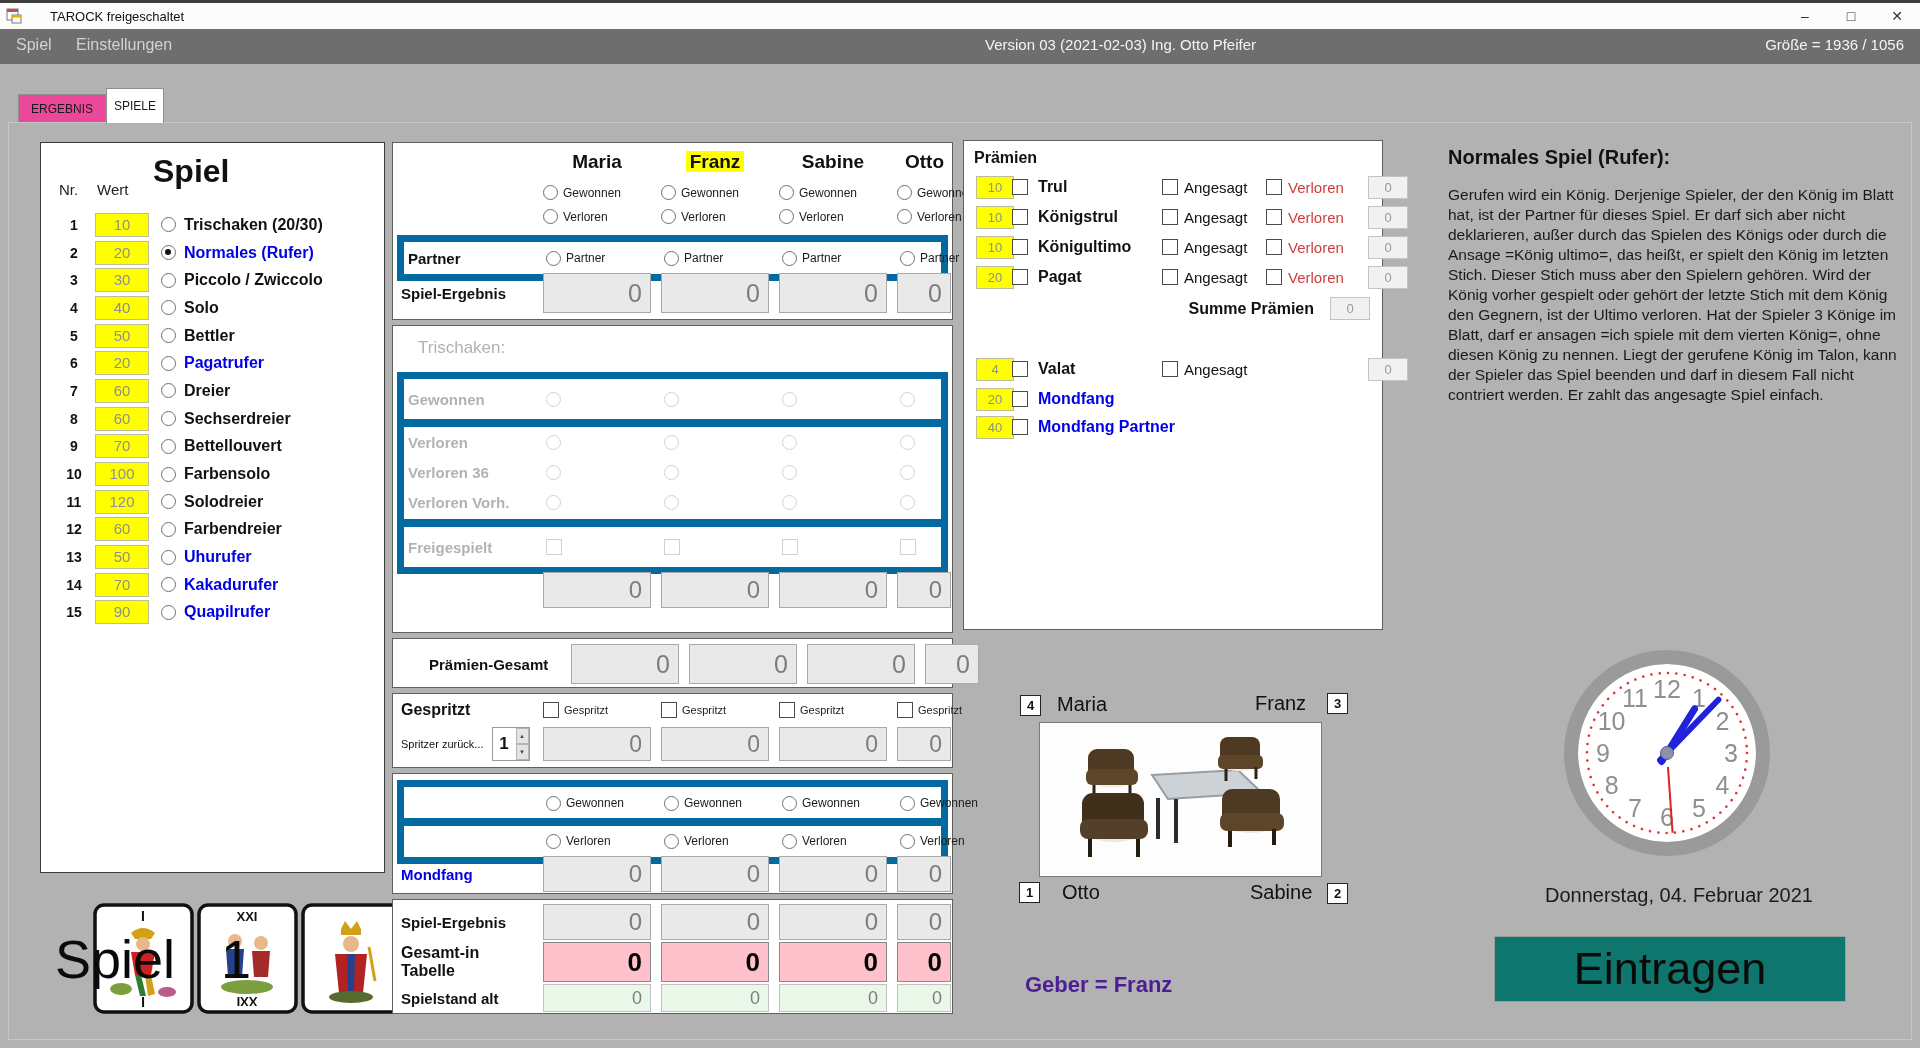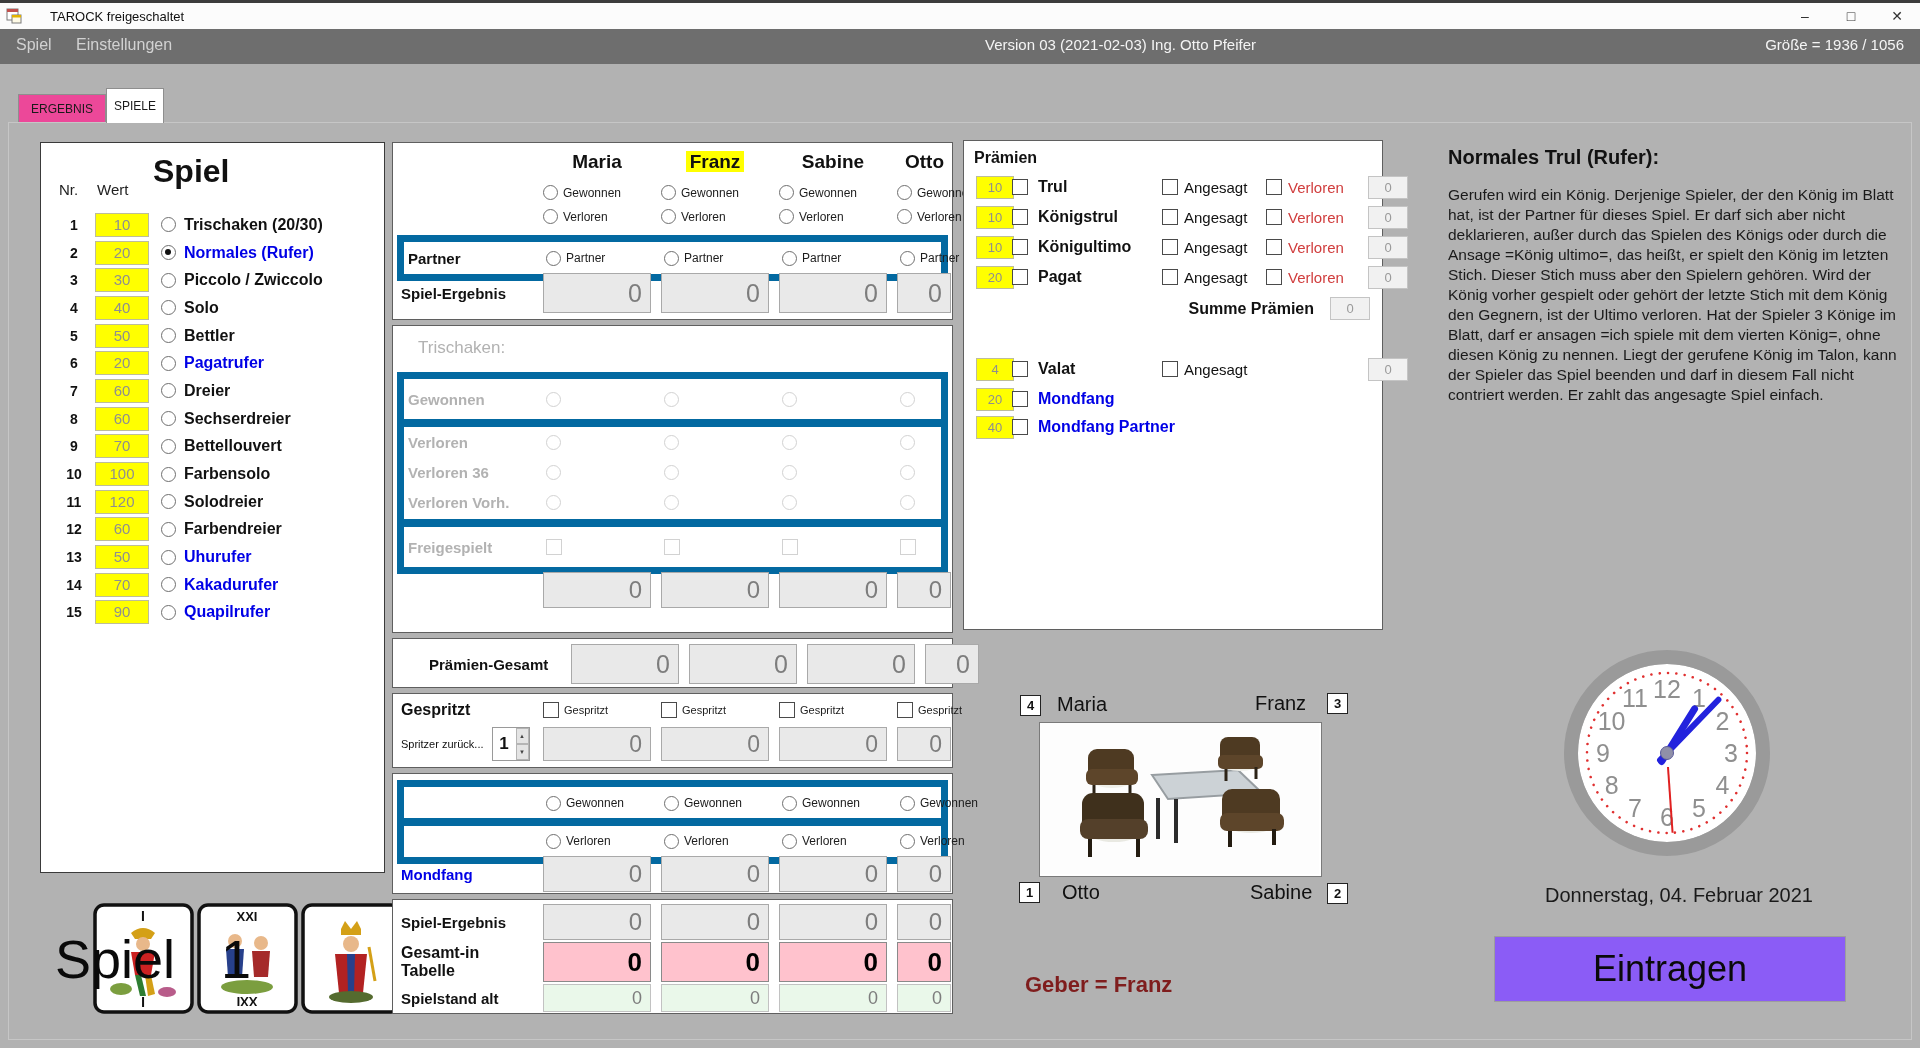--- a/index.html
+++ b/index.html
@@ -85,30 +85,30 @@
   .xc{display:flex;align-items:center;gap:6px;font-size:15px;}
   .red{color:#d03c3c;}
   .vbox{width:38px;height:21px;background:#f1f1f1;border:1px solid #c4c4c4;color:#9a9a9a;
         font-size:13px;text-align:center;line-height:21px;justify-self:end;}
   
   #seating{left:1015px;top:690px;width:345px;height:330px;}
   .seatnum{position:absolute;width:19px;height:19px;border:1px solid #222;background:#fff;
         font-weight:bold;font-size:13px;display:flex;align-items:center;justify-content:center;}
   .seatname{position:absolute;font-size:20px;color:#111;}
   #photo{position:absolute;left:24px;top:32px;width:281px;height:153px;border:1px solid #7a7a7a;background:#fff;}
-  #geber{left:1025px;top:972px;font-size:22px;font-weight:bold;color:#7f1d1d;}
+  #geber{left:1025px;top:972px;font-size:22px;font-weight:bold;color:#4c1d95;}
   
   #info{left:1448px;top:146px;width:462px;}
   #info h1{margin:0;font-size:20px;font-weight:bold;}
   #bullets{margin-top:28px;font-size:15.5px;line-height:21px;}
   #para{margin-top:16px;font-size:15.5px;line-height:20px;color:#1a1a1a;}
   #clockwrap{left:1560px;top:646px;width:214px;height:214px;}
   #datetext{left:1448px;top:884px;width:462px;text-align:center;font-size:20px;color:#1a1a1a;}
-  #btn-eintragen{left:1494px;top:936px;width:352px;height:66px;background:#8b5cf6;border:1px solid #9d9d9d;
-        font-size:36px;display:flex;align-items:center;justify-content:center;color:#0a0a0a;}
+  #btn-eintragen{left:1494px;top:936px;width:352px;height:66px;background:#0f766e;border:1px solid #9d9d9d;
+        font-size:45px;display:flex;align-items:center;justify-content:center;color:#0a0a0a;}
 </style>
 </head>
 <body>
 
 <div class="abs" id="topstrip"></div>
 <div class="abs" id="titlebar">
   <svg width="16" height="16" style="margin-left:6px">
     <rect x="1" y="1" width="11" height="11" fill="#fff" stroke="#7a7a7a"></rect>
     <rect x="1" y="1" width="11" height="3" fill="#c0504d"></rect>
     <rect x="6" y="7" width="9" height="8" fill="#fffbe6" stroke="#7a7a7a"></rect>
@@ -727,21 +727,21 @@
     </svg>
   </div>
   <div class="seatnum" style="left:4px;top:192px;">1</div>
   <div class="seatname" style="left:47px;top:191px;">Otto</div>
   <div class="seatname" style="left:235px;top:191px;">Sabine</div>
   <div class="seatnum" style="left:312px;top:193px;">2</div>
 </div>
 <div class="abs" id="geber">Geber = Franz</div>
 
 <div class="abs" id="info">
-  <h1>Normales Trul (Rufer):</h1>
+  <h1>Normales Spiel (Rufer):</h1>
   <div id="para">Gerufen wird ein König. Derjenige Spieler, der den König im Blatt hat, ist der Partner für dieses Spiel. Er darf sich aber nicht deklarieren, außer durch das Spielen des Königs oder durch die Ansage =König ultimo=, das heißt, er spielt den König im letzten Stich. Dieser Stich muss aber den Spielern gehören. Wird der König vorher gespielt oder gehört der letzte Stich mit dem König den Gegnern, ist der Ultimo verloren. Hat der Spieler 3 Könige im Blatt, darf er ansagen =ich spiele mit dem vierten König=, ohne diesen König zu nennen. Liegt der gerufene König im Talon, kann der Spieler das Spiel beenden und darf in diesem Fall nicht contriert werden. Er zahlt das angesagte Spiel einfach.</div>
 </div>
 
 <div class="abs" id="clockwrap">
   <svg width="214" height="214" viewBox="-107 -107 214 214">
     <circle r="89" fill="#ffffff"></circle>
     <circle r="96" fill="none" stroke="#9a9a9a" stroke-width="14"></circle>
     <circle r="80" fill="none" stroke="#e03030" stroke-width="2.6" stroke-linecap="round" stroke-dasharray="0.01 8.3775"></circle>
     <g font-size="25" fill="#8f8f8f" text-anchor="middle" font-family="Liberation Sans, sans-serif">
       <text x="32" y="-55.4" dy="9">1</text>

